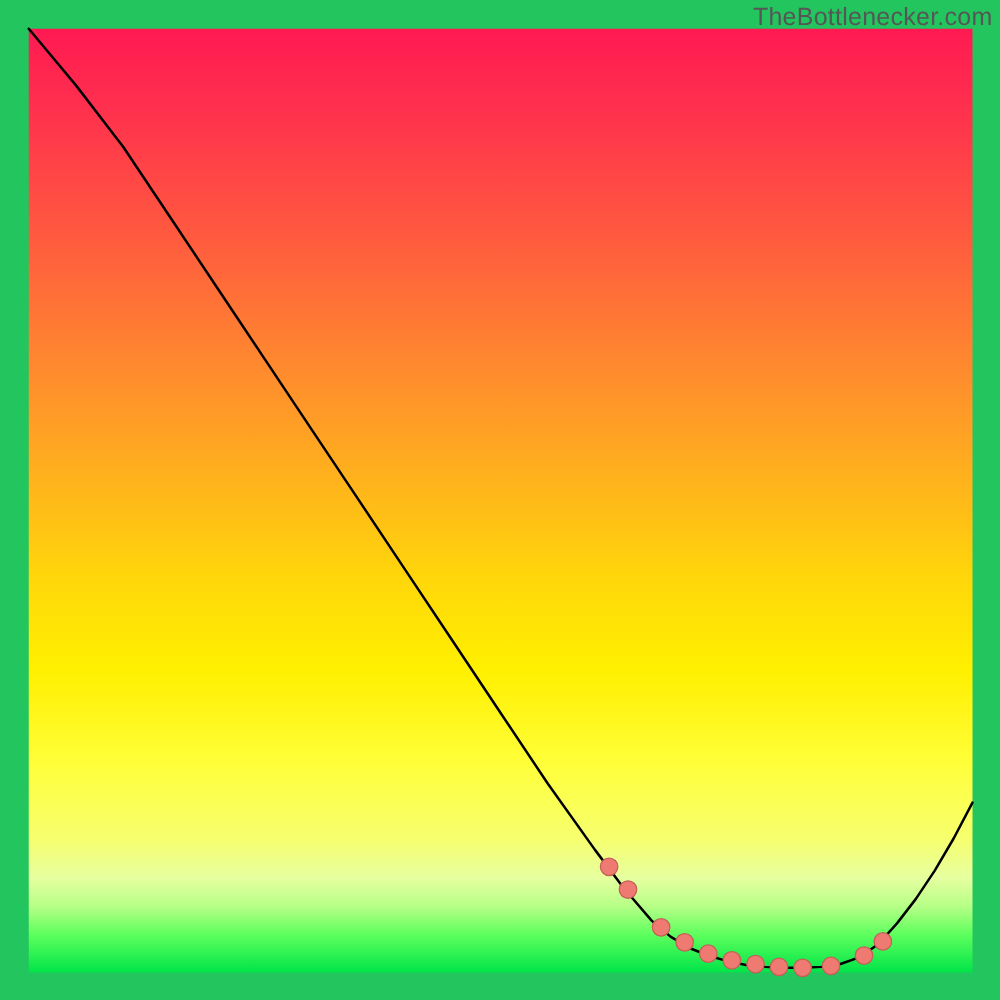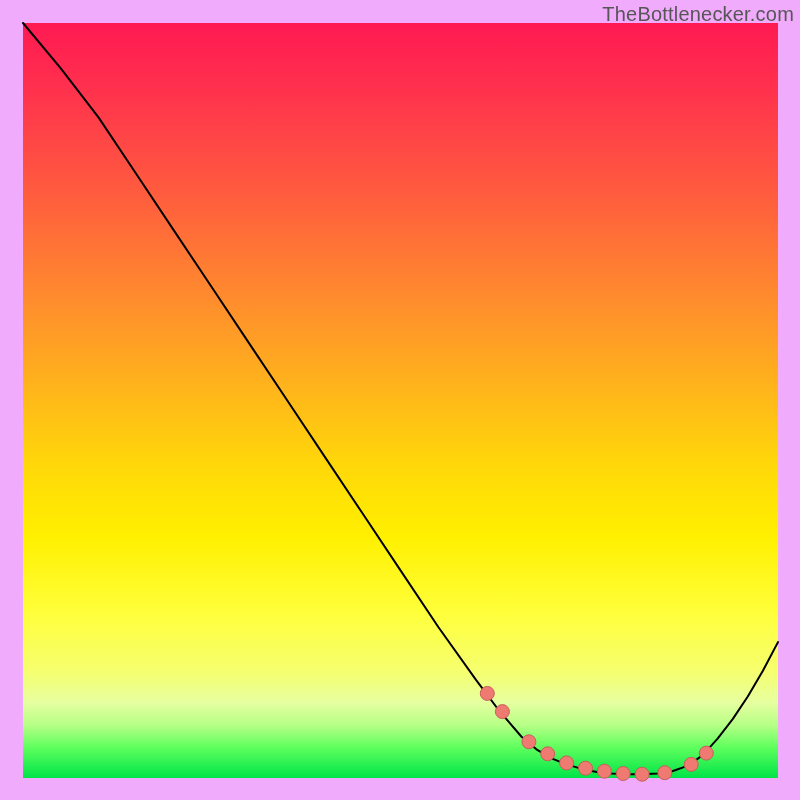--- a/index.html
+++ b/index.html
@@ -1,21 +1,21 @@
 <!DOCTYPE html>
 <html><head>
 <meta charset="utf-8">
 <style>
   * { margin: 0; padding: 0; box-sizing: border-box; }
   html, body { width: 800px; height: 800px; overflow: hidden; background: #fff; }
   .frame {
     position: relative;
     width: 800px;
     height: 800px;
-    background: #f0abfc;
+    background: #22c55e;
   }
   .plot {
     position: absolute;
     left: 23px;
     top: 23px;
     width: 755px;
     height: 755px;
     
     background: linear-gradient(to bottom,
       #ff1a52 0%,

